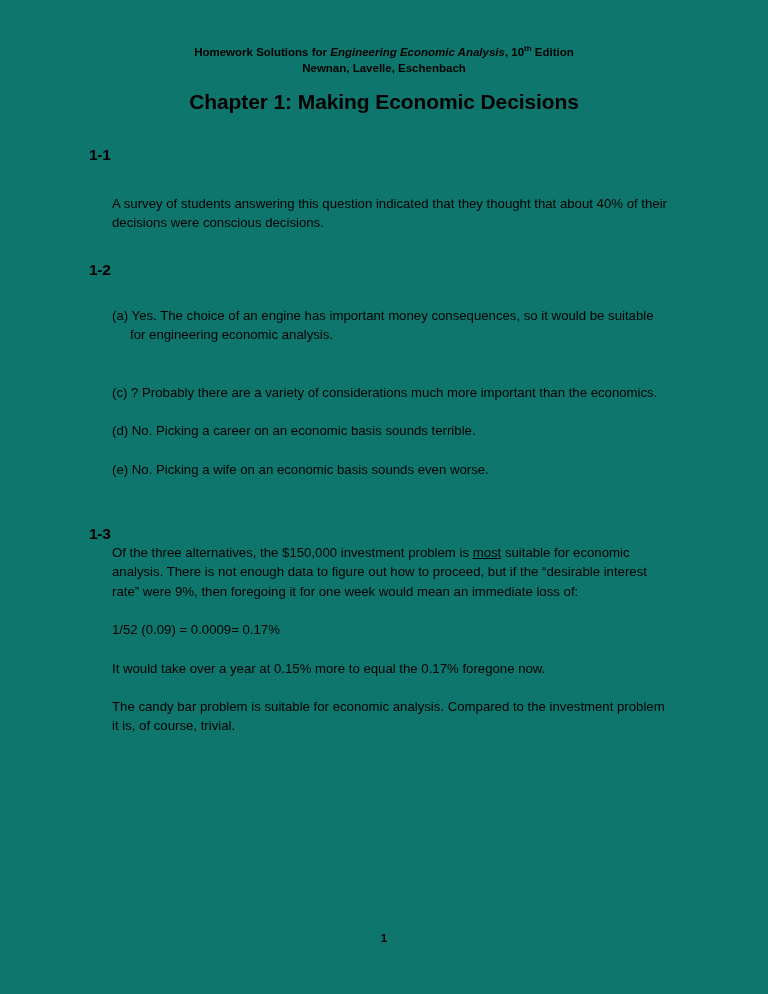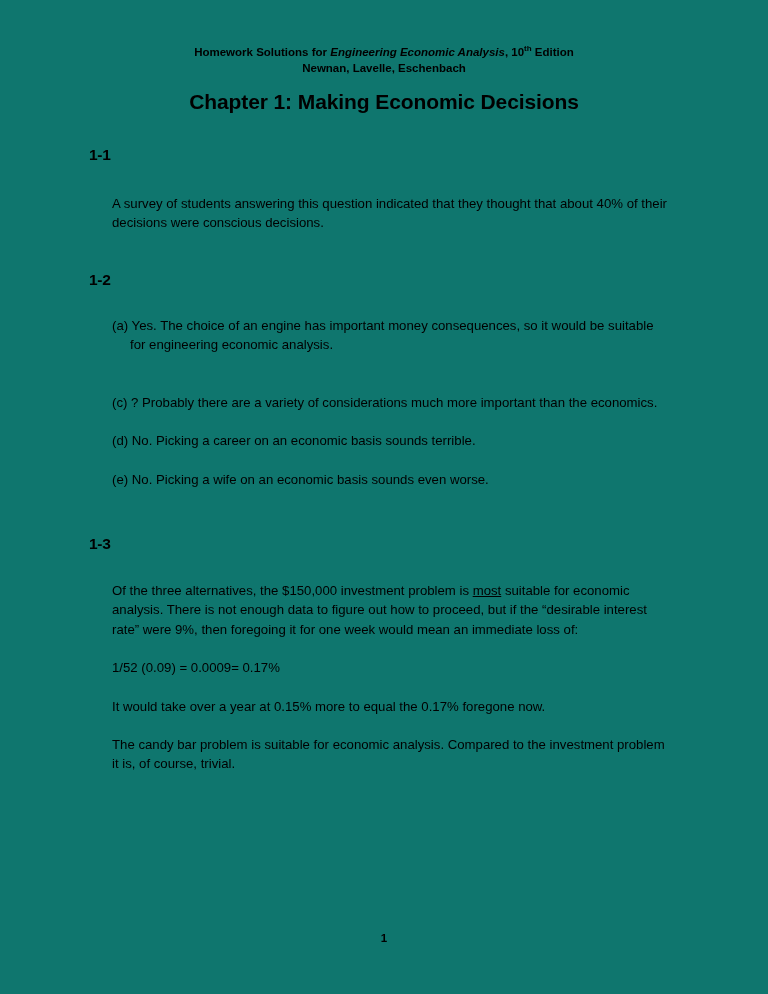--- a/index.html
+++ b/index.html
@@ -72,25 +72,25 @@
     padding-left: 18px;
     text-indent: -18px;
   }
 
   u.underlined { text-decoration: underline; }
 
   
   .sec-1-1 { margin-top: 32px; }
   .sec-1-1 .body-block { margin-top: 30px; }
 
-  .sec-1-2 { margin-top: 38px; }
+  .sec-1-2 { margin-top: 28px; }
   .sec-1-2 .body-block { margin-top: 27px; }
 
   .sec-1-3 { margin-top: 46px; }
-  .sec-1-3 .body-block { margin-top: 28px; }
+  .sec-1-3 .body-block { }
 
   
   .page-number {
     position: absolute;
     left: 0;
     right: 0;
     top: 932px;
     text-align: center;
     font-size: 11.5px;
     font-weight: bold;

